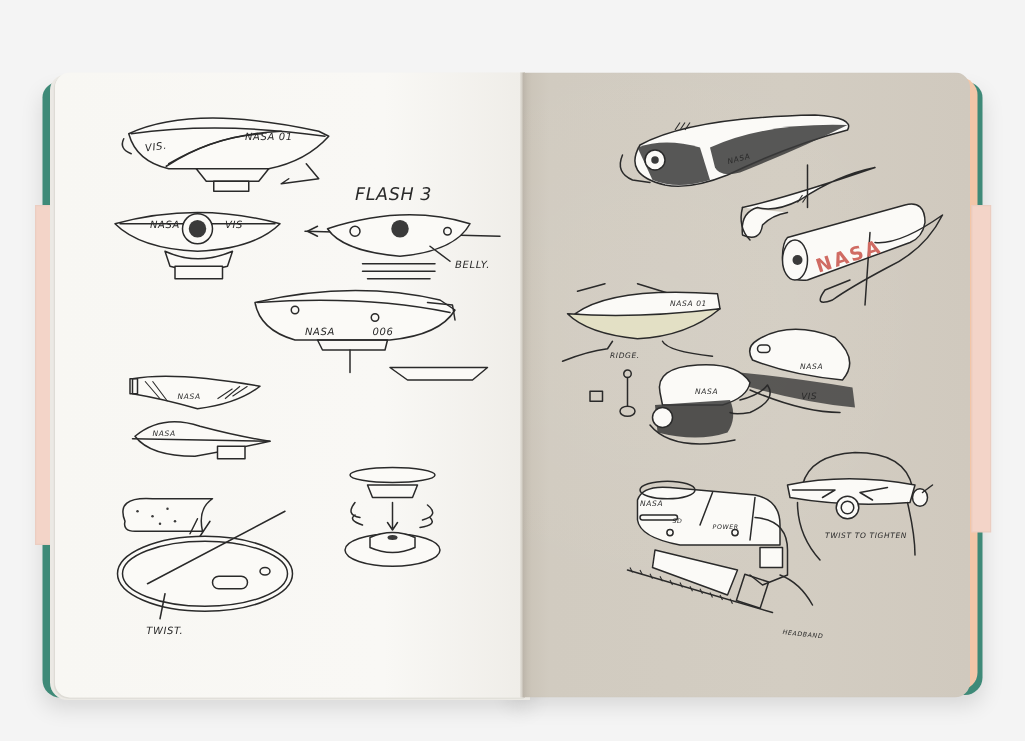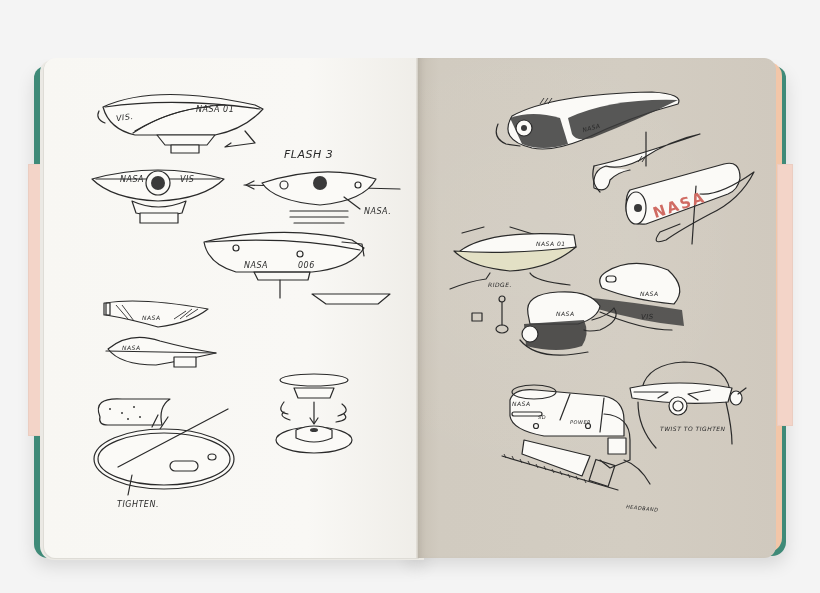--- a/index.html
+++ b/index.html
@@ -108,22 +108,22 @@
   <svg class="sketch" style="left:244px;top:165px" width="160" height="65" viewBox="0 0 160 65">
     <path class="ink" d="M0 20 L156 24"></path>
     <path class="ink" d="M2 20 L10 16 M2 20 L10 24"></path>
     <path class="ink fill-w" d="M18 18 Q80 -2 132 14 Q120 36 76 40 Q30 36 18 18 Z"></path>
     <circle class="ink fill-w" cx="40" cy="20" r="4"></circle>
     <circle class="fill-dark" cx="76" cy="18" r="7"></circle>
     <circle class="ink fill-w" cx="114" cy="20" r="3"></circle>
     <path class="ink" d="M46 46 L104 46 M46 52 L104 52 M50 58 L100 58"></path>
     <path class="ink" d="M100 32 L116 44"></path>
   </svg>
-  <div class="label" style="left:284px;top:148px;font-size:11px">FLASH 3</div>
-  <div class="label" style="left:364px;top:207px">NASA.</div>
+  <div class="label" style="left:284px;top:148px;font-size:14px">FLASH 3</div>
+  <div class="label" style="left:364px;top:207px">BELLY.</div>
 
   <svg class="sketch" style="left:192px;top:228px" width="200" height="80" viewBox="0 0 200 80">
     <path class="ink fill-w" d="M12 14 Q90 -4 160 12 L172 20 Q160 40 120 44 L44 44 Q16 36 12 14 Z"></path>
     <path class="ink" d="M14 14 Q100 8 168 22"></path>
     <path class="ink" d="M150 14 L170 16 L172 28"></path>
     <circle class="ink" cx="44" cy="20" r="3"></circle>
     <circle class="ink" cx="108" cy="26" r="3"></circle>
     <path class="ink" d="M62 44 L118 44 L116 52 L66 52 Z"></path>
     <path class="ink" d="M88 52 L88 70"></path>
     <path class="ink fill-w" d="M120 66 L198 66 L186 76 L134 76 Z"></path>
@@ -153,21 +153,21 @@
       <circle class="fill-dark" cx="52" cy="22" r="1"></circle>
       <circle class="fill-dark" cx="40" cy="24" r="1"></circle>
     <path class="ink" d="M70 20 L64 32 M80 22 L72 34"></path>
     <ellipse class="ink fill-w" cx="76" cy="64" rx="70" ry="30"></ellipse>
     <ellipse class="ink" cx="76" cy="64" rx="66" ry="26"></ellipse>
     <path class="ink" d="M30 72 L140 14"></path>
     <rect class="ink fill-w" x="82" y="66" width="28" height="10" rx="5"></rect>
     <ellipse class="ink" cx="124" cy="62" rx="4" ry="3"></ellipse>
     <path class="ink" d="M44 80 L40 100"></path>
   </svg>
-  <div class="label" style="left:117px;top:500px">TIGHTEN.</div>
+  <div class="label" style="left:117px;top:500px">TWIST.</div>
 
   <svg class="sketch" style="left:272px;top:372px" width="82" height="85" viewBox="0 0 82 85">
     <ellipse class="ink fill-w" cx="42" cy="8" rx="34" ry="6"></ellipse>
     <path class="ink fill-w" d="M22 16 L62 16 L58 26 L26 26 Z"></path>
     <path class="ink" d="M42 30 L42 50 M38 46 L42 52 L46 46"></path>
     <path class="ink" d="M12 30 Q4 40 16 42 M12 40 Q6 44 18 48 M70 32 Q80 40 66 44 M72 42 Q78 48 64 50"></path>
     <ellipse class="ink fill-w" cx="42" cy="68" rx="38" ry="13"></ellipse>
     <path class="ink fill-w" d="M24 58 Q42 50 60 58 L60 66 Q42 74 24 66 Z"></path>
     <ellipse class="fill-dark" cx="42" cy="58" rx="4" ry="2"></ellipse>
   </svg>

